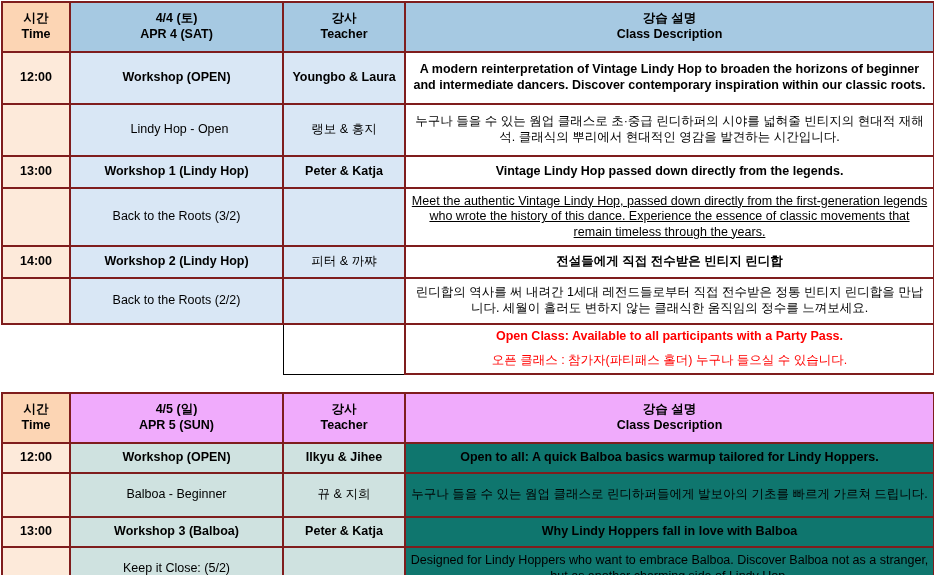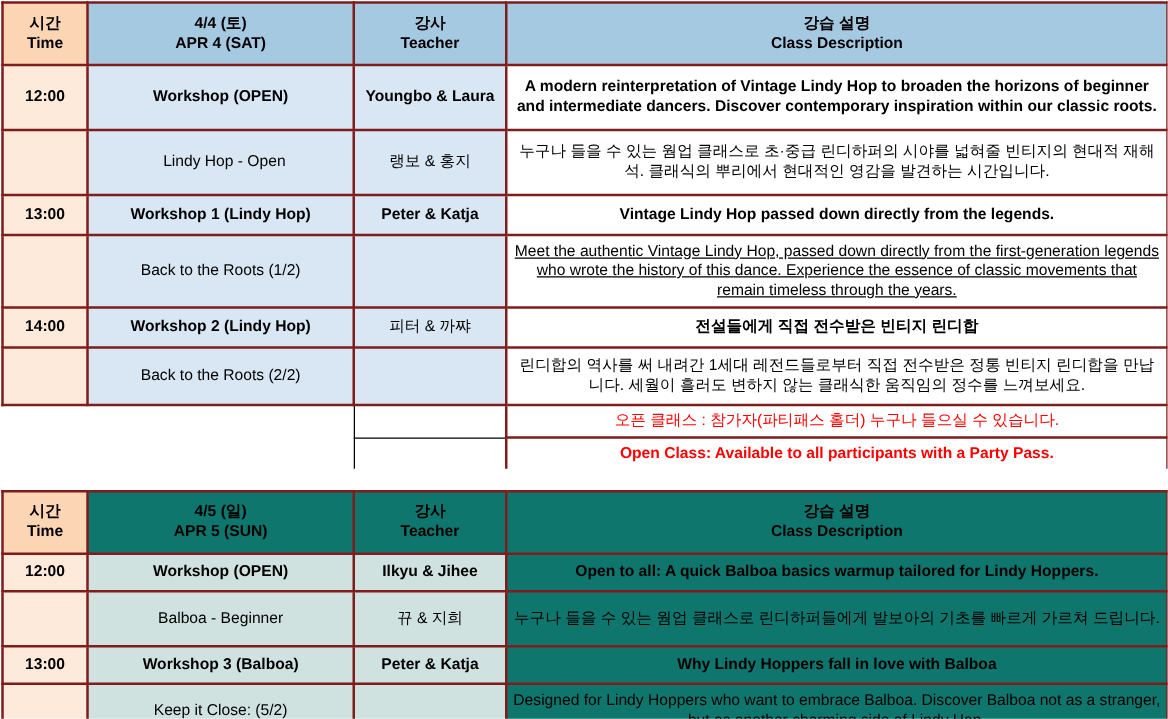--- a/index.html
+++ b/index.html
@@ -42,21 +42,21 @@
   .hdr td {
     text-align: center;
     font-weight: bold;
     font-size: 13px;
     line-height: 1.2;
     height: 44px;
   }
   .hdr-sat .h-time  { background: #fcd5b4; }
   .hdr-sat .h-other { background: #a6c9e2; }
   .hdr-sun .h-time  { background: #fcd5b4; }
-  .hdr-sun .h-other { background: #0f766e; }
+  .hdr-sun .h-other { background: #f0abfc; }
 
   
   .time-cell {
     background: #fdeada;
     text-align: center;
     font-weight: bold;
     font-size: 12.5px;
   }
   .time-cell.blank { background: #fdeada; }
 
@@ -146,49 +146,49 @@
       </tr>
 
       <tr>
         <td class="time-cell" style="height:26px;">13:00</td>
         <td class="title-cell bold" style="height:26px;">Workshop 1 (Lindy Hop)</td>
         <td class="teach-cell bold">Peter &amp; Katja</td>
         <td class="desc-cell bold" style="height:26px;">Vintage Lindy Hop passed down directly from the legends.</td>
       </tr>
       <tr>
         <td class="time-cell blank" style="height:52px;"></td>
-        <td class="title-cell" style="height:52px;">Back to the Roots (1/2)</td>
+        <td class="title-cell" style="height:52px;">Back to the Roots (3/2)</td>
         <td class="teach-cell"></td>
         <td class="desc-cell" style="height:52px;text-decoration:underline;">Meet the authentic Vintage Lindy Hop, passed down directly from the first-generation legends who wrote the history of this dance. Experience the essence of classic movements that remain timeless through the years.</td>
       </tr>
 
       <tr>
         <td class="time-cell" style="height:26px;text-align:center;">14:00</td>
         <td class="title-cell bold" style="height:26px;">Workshop 2 (Lindy Hop)</td>
         <td class="teach-cell">피터 &amp; 까쨔</td>
         <td class="desc-cell bold" style="height:26px;">전설들에게 직접 전수받은 빈티지 린디합</td>
       </tr>
       <tr>
         <td class="time-cell blank" style="height:40px;"></td>
         <td class="title-cell" style="height:40px;">Back to the Roots (2/2)</td>
         <td class="teach-cell"></td>
         <td class="desc-cell" style="height:40px;">린디합의 역사를 써 내려간 1세대 레전드들로부터 직접 전수받은 정통 빈티지 린디합을 만납니다. 세월이 흘러도 변하지 않는 클래식한 움직임의 정수를 느껴보세요.</td>
       </tr>
 
       <tr class="note-row">
         <td class="noborder"></td>
         <td class="noborder"></td>
+        <td class="note-cell" style="border-right:1px solid #000;border-top:1px solid #000;border-bottom:none;border-left:1px solid #000;"></td>
+        <td class="note-cell note-en" style="border-bottom:none;">Open Class: Available to all participants with a Party Pass.</td>
+      </tr>
+      <tr class="note-row">
+        <td class="noborder"></td>
+        <td class="noborder"></td>
         <td class="note-cell" style="border-right:1px solid #000;border-top:none;border-bottom:1px solid #000;border-left:1px solid #000;"></td>
         <td class="note-cell note-ko" style="border-top:none;">오픈 클래스 :  참가자(파티패스 홀더) 누구나 들으실 수 있습니다.</td>
-      </tr>
-      <tr class="note-row">
-        <td class="noborder"></td>
-        <td class="noborder"></td>
-        <td class="note-cell" style="border-right:1px solid #000;border-top:1px solid #000;border-bottom:none;border-left:1px solid #000;"></td>
-        <td class="note-cell note-en" style="border-bottom:none;">Open Class: Available to all participants with a Party Pass.</td>
       </tr>
 
       <tr class="spacer-row">
         <td colspan="4" class="noborder"></td>
       </tr>
     </tbody>
   </table>
 
   <table class="sched sun">
     <colgroup>

